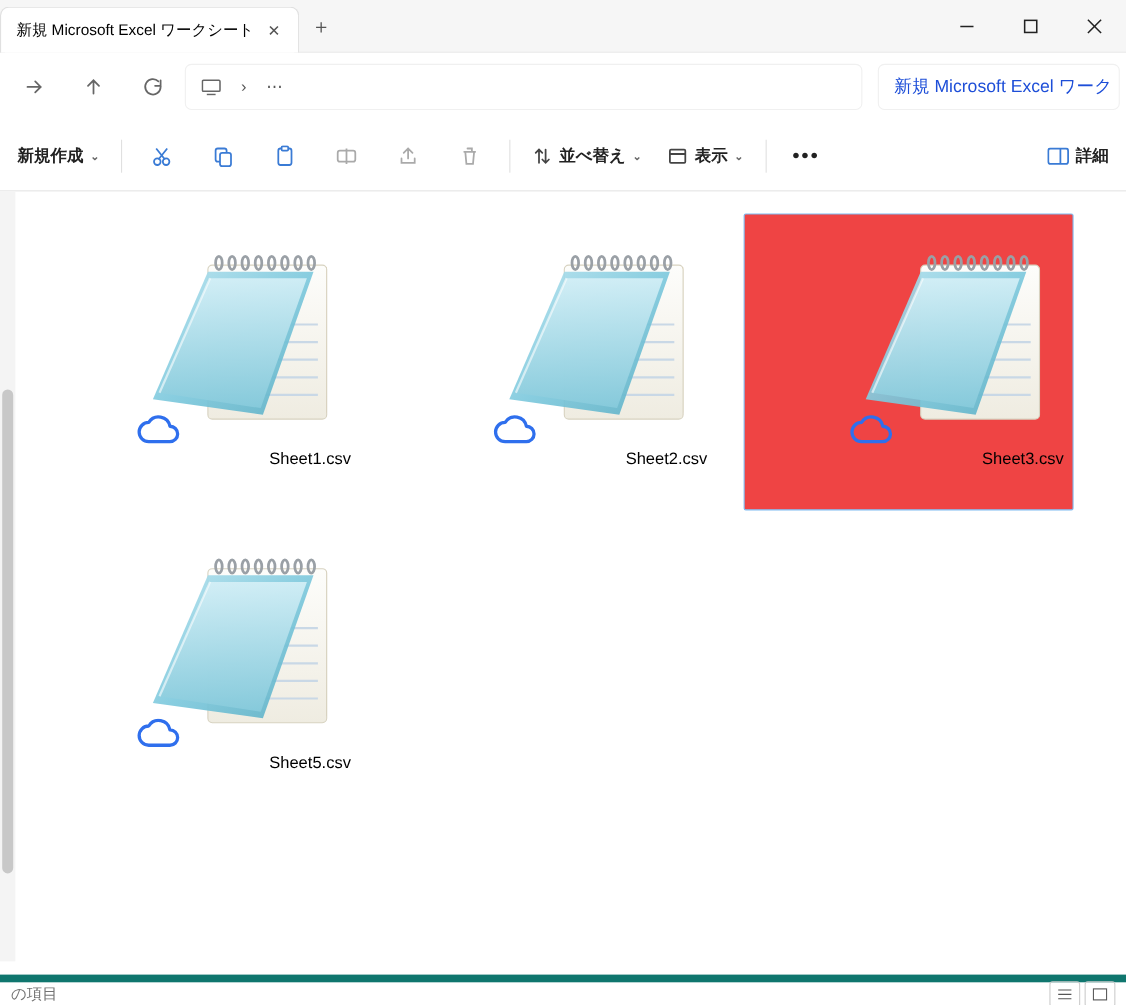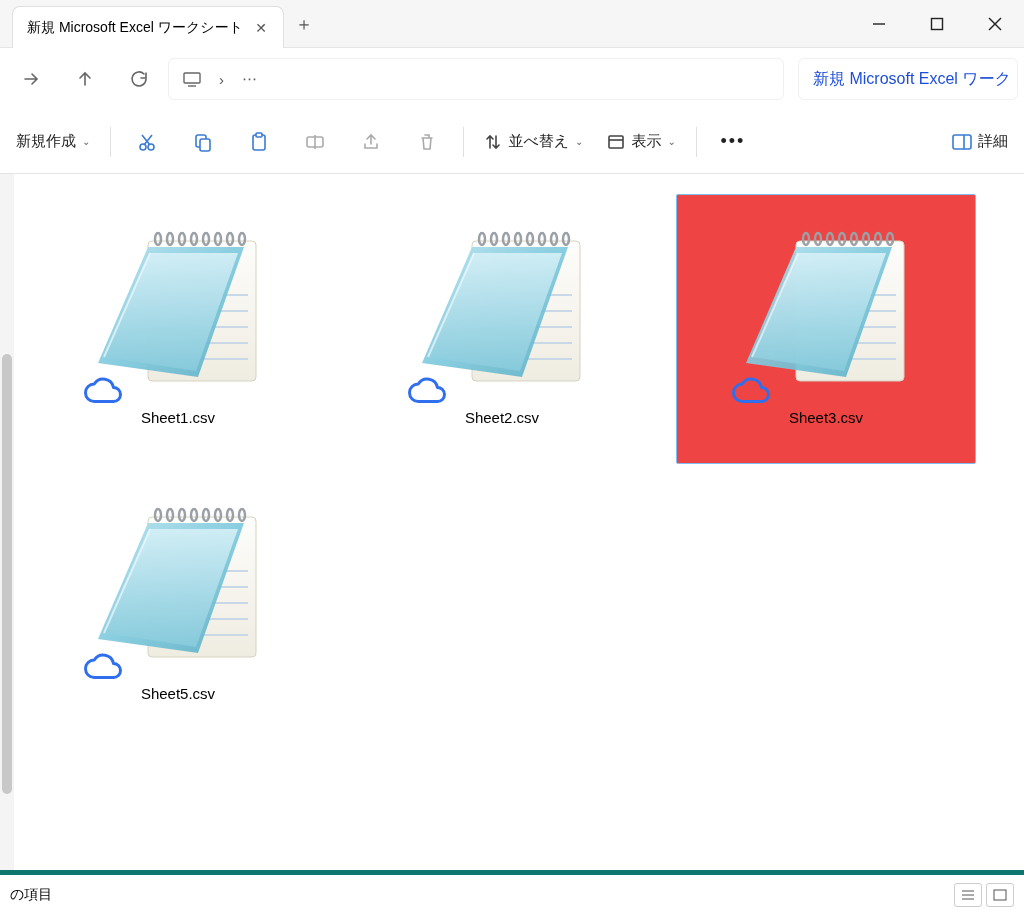--- a/index.html
+++ b/index.html
@@ -1,55 +1,55 @@
 <!DOCTYPE html>
 <html><head>
 <meta charset="utf-8">
 <style>
   * { box-sizing: border-box; margin: 0; padding: 0; font-family: "Segoe UI", "Yu Gothic UI", Meiryo, sans-serif; }
   body { width: 1024px; height: 914px; background: #ffffff; overflow: hidden; }
 
   
   .titlebar { height: 48px; display: flex; align-items: stretch; background: #f6f6f6; border-bottom: 1px solid #e6e6e6; }
-  .tab { display: flex; align-items: center; gap: 10px; padding: 0 14px; background: #ffffff; border-radius: 8px 8px 0 0; margin-top: 6px; margin-left: 12px; height: 42px; min-width: 260px; border: 1px solid #e0e0e0; border-bottom: none; font-size: 14px; }
+  .tab { display: flex; align-items: center; gap: 10px; padding: 0 14px; background: #ffffff; border-radius: 8px 8px 0 0; margin-top: 6px; margin-left: 0; height: 42px; min-width: 260px; border: 1px solid #e0e0e0; border-bottom: none; font-size: 14px; }
   .tab-close { width: 16px; height: 16px; display: flex; align-items: center; justify-content: center; font-size: 14px; color: #555; margin-left: auto; }
   .newtab { width: 40px; display: flex; align-items: center; justify-content: center; color: #555; font-size: 18px; }
   .win-controls { margin-left: auto; display: flex; }
   .win-btn { width: 58px; display: flex; align-items: center; justify-content: center; font-size: 14px; color: #222; }
 
   
   .navrow { height: 62px; display: flex; align-items: center; padding: 0 6px; gap: 4px; background: #ffffff; }
   .nav-btn { width: 50px; height: 40px; display: flex; align-items: center; justify-content: center; color: #555; border-radius: 4px; }
   .addr { flex: 1; display: flex; align-items: center; gap: 18px; background: #ffffff; border: 1px solid #f0f0f0; border-radius: 6px; height: 42px; padding: 0 14px; font-size: 17px; color: #222; }
   .addr .seg-icon { color: #555; font-size: 15px; }
   .searchbox { width: 220px; height: 42px; border: 1px solid #f0f0f0; border-radius: 6px; display: flex; align-items: center; padding: 0 14px; font-size: 16px; color: #1d4ed8; margin-left: 10px; overflow: hidden; white-space: nowrap; }
 
   
   .toolbar { height: 64px; display: flex; align-items: center; padding: 0 6px; border-bottom: 1px solid #e4e4e4; background: #fff; gap: 4px; }
-  .tbtn { height: 44px; min-width: 52px; display: flex; align-items: center; justify-content: center; color: #3a7bd5; border-radius: 4px; gap: 6px; padding: 0 10px; font-size: 15px; }
+  .tbtn { height: 44px; min-width: 52px; display: flex; align-items: center; justify-content: center; color: #3a7bd5; border-radius: 4px; gap: 6px; padding: 0 10px; font-size: 15px; font-weight: bold; }
   .tbtn.gray { color: #888; }
   .tbtn.text { color: #222; }
   .tbtn .chev { font-size: 10px; color: #666; }
   .sep { width: 1px; height: 30px; background: #e0e0e0; margin: 0 6px; }
   .tlabel { font-size: 15px; }
   .spacer { flex: 1; }
 
   
   .content { position: absolute; top: 174px; bottom: 40px; left: 0; right: 0; display: flex; }
   .scroll-gutter { width: 14px; background: #f4f4f4; position: relative; }
   .scroll-thumb { position: absolute; left: 2px; right: 2px; top: 180px; height: 440px; background: #c8c8c8; border-radius: 6px; }
   .files { flex: 1; padding: 20px 14px; display: grid; grid-template-columns: repeat(3, 300px); grid-auto-rows: 270px; gap: 6px 24px; align-content: start; }
-  .file { display: flex; flex-direction: column; align-items: center; justify-content: flex-start; padding: 8px; border: 1px solid transparent; border-radius: 2px; position: relative; }
+  .file { display: flex; flex-direction: column; align-items: flex-end; justify-content: flex-start; padding: 8px; border: 1px solid transparent; border-radius: 2px; position: relative; }
   .file.selected { border: 1px solid #7fbcf2; background: #ef4444; }
   .file .label { margin-top: 6px; font-size: 15px; text-align: center; color: #000; }
   .iconwrap { width: 200px; height: 200px; position: relative; }
   .cloud-badge { position: absolute; left: 4px; bottom: -2px; }
 
   
-  .status { position: absolute; bottom: 0; left: 0; right: 0; height: 44px; border-top: 5px solid #0f766e; display: flex; align-items: center; padding: 0 10px; font-size: 14px; color: #000000; }
+  .status { position: absolute; bottom: 0; left: 0; right: 0; height: 28px; border-top: 7px solid #0f766e; display: flex; align-items: center; padding: 0 10px; font-size: 14px; color: #737373; }
   .status .view-toggles { margin-left: auto; display: flex; gap: 4px; }
   .vt { width: 28px; height: 24px; display: flex; align-items: center; justify-content: center; border: 1px solid #ccc; border-radius: 3px; font-size: 13px; }
 
   svg { display: block; }
 </style>
 </head>
 <body>
 
 <svg width="0" height="0" style="position:absolute">
   <defs>

